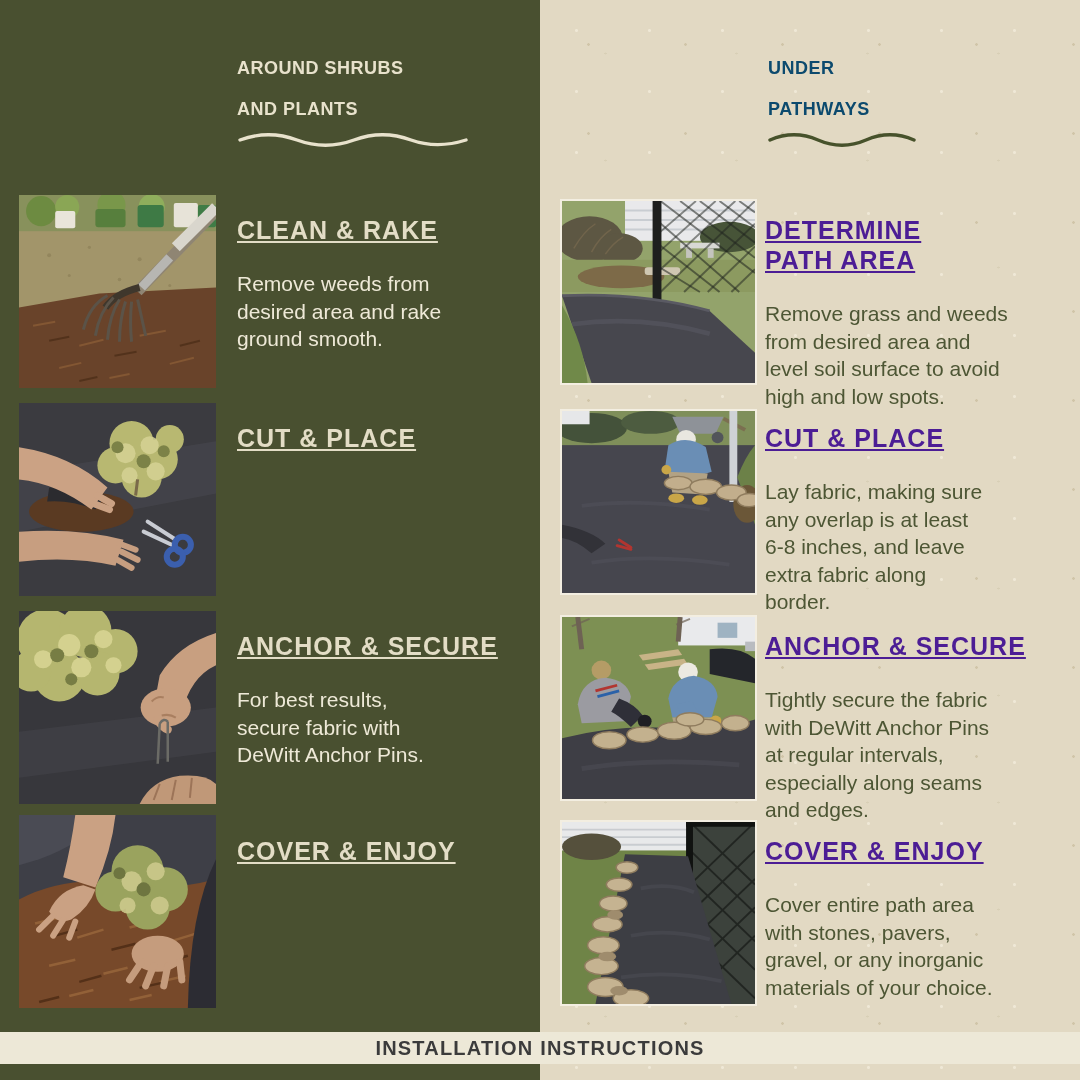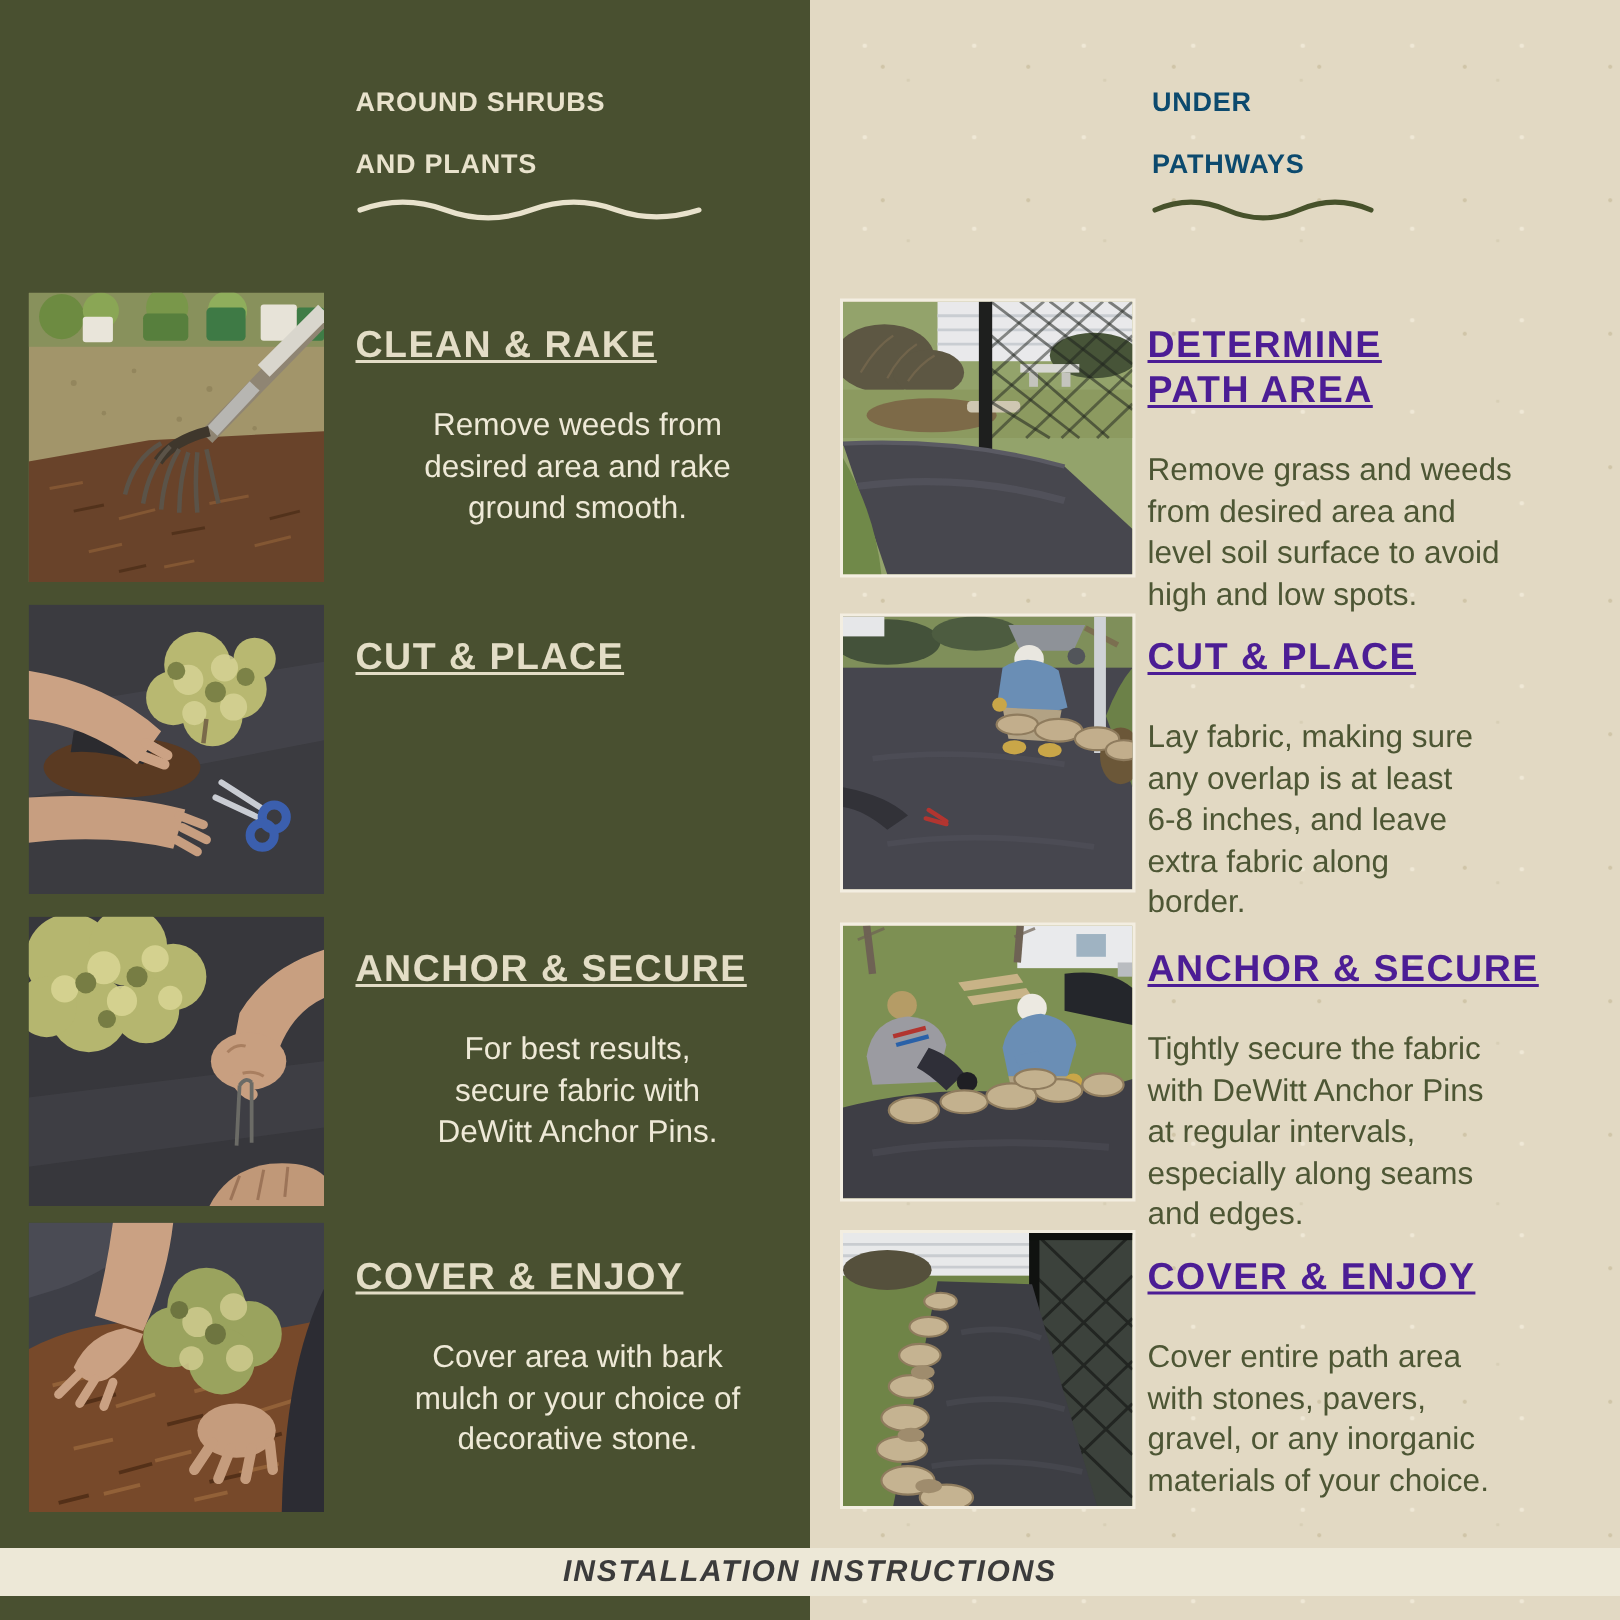--- a/index.html
+++ b/index.html
@@ -30,27 +30,27 @@
   .photo{position:absolute;overflow:hidden;}
   .photo svg{display:block;width:100%;height:100%;}
   .photo-left{left:19px;width:197px;height:193px;}
   .photo-right{left:560px;width:197px;height:186px;border:2px solid #f3eee1;box-sizing:border-box;}
   .step-text{position:absolute;white-space:pre-line;}
   .step-text-left{left:237px;width:296px;}
   .step-text-right{left:765px;width:310px;}
   .step-heading{margin:0 0 7px 0;font-size:25px;line-height:30px;font-weight:bold;letter-spacing:1px;text-decoration:underline;}
   .step-body{margin:0;font-size:21px;line-height:27.5px;}
   .left-ink .step-heading{color:#e3ddc6;}
-  .left-ink .step-body{color:#eee9d7;text-align:center;}
+  .left-ink .step-body{color:#eee9d7;}
   .right-ink .step-heading{color:#4c1d95;}
   .right-ink .step-body{color:#4d5634;}
   
   #footer-band{
     position:absolute;left:0;top:1032px;width:1080px;height:32px;background:#ede8d7;
-    display:flex;align-items:center;justify-content:center;z-index:5;font-style:italic;
+    display:flex;align-items:center;justify-content:center;z-index:5;
   }
   #footer-label{font-size:20px;font-weight:bold;letter-spacing:1.2px;color:#3b3b3b;}
 </style>
 </head>
 <body>
 
 <div id="canvas">
 
   <div id="left-panel" class="panel"></div>
   <div id="right-panel" class="panel"></div>
@@ -274,23 +274,20 @@
           <path d="M122 146 l-12 18"></path>
           <path d="M134 150 l-8 20"></path>
           <path d="M148 150 l-4 20"></path>
           <path d="M160 146 l2 18"></path>
         </g>
       <path d="M196 44 Q 170 96 168 192 L196 192 Z" fill="#2c2c33"></path>
     </svg>
   </div>
   <div class="step-text step-text-left left-ink" style="top:818px">
     <h3 class="step-heading">COVER &amp; ENJOY</h3>
-    <p class="step-body">Cover area with bark
-mulch or your choice of
-decorative stone.</p>
   </div>
 
   <div class="photo photo-right" style="top:199px">
     <svg viewBox="0 0 196 192" preserveAspectRatio="none">
       <rect width="196" height="192" fill="#93a36b"></rect>
       <rect x="64" y="0" width="132" height="42" fill="#e9e9eb"></rect>
       <g stroke="#c9cdd2" stroke-width="2">
           <path d="M64 10 H196"></path>
           <path d="M64 20 H196"></path>
           <path d="M64 30 H196"></path>

